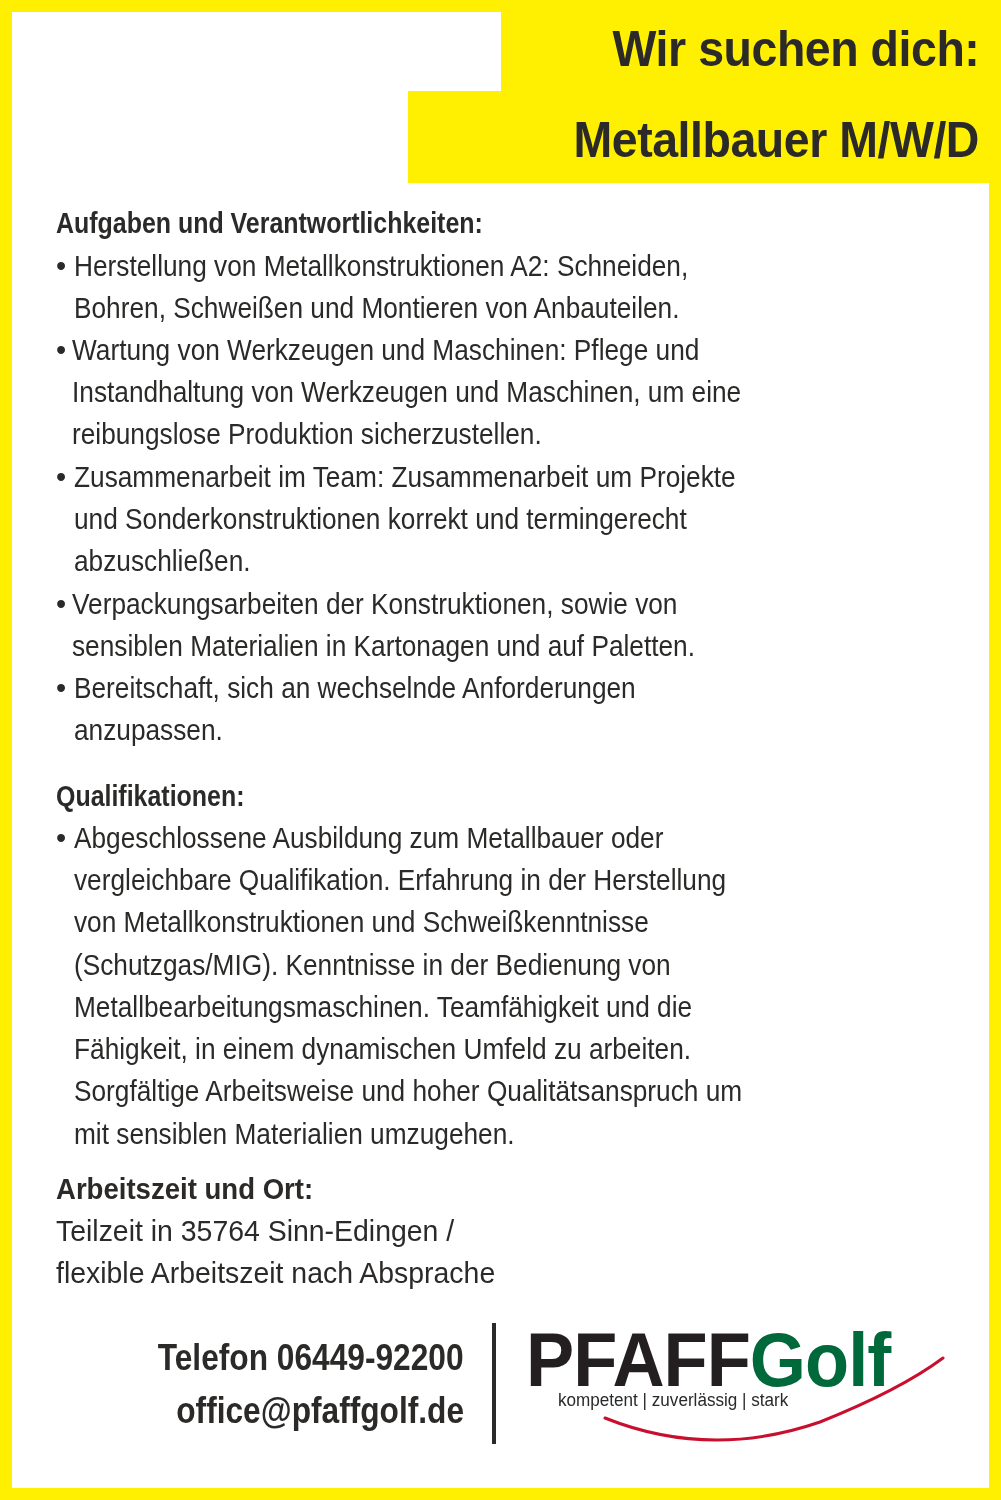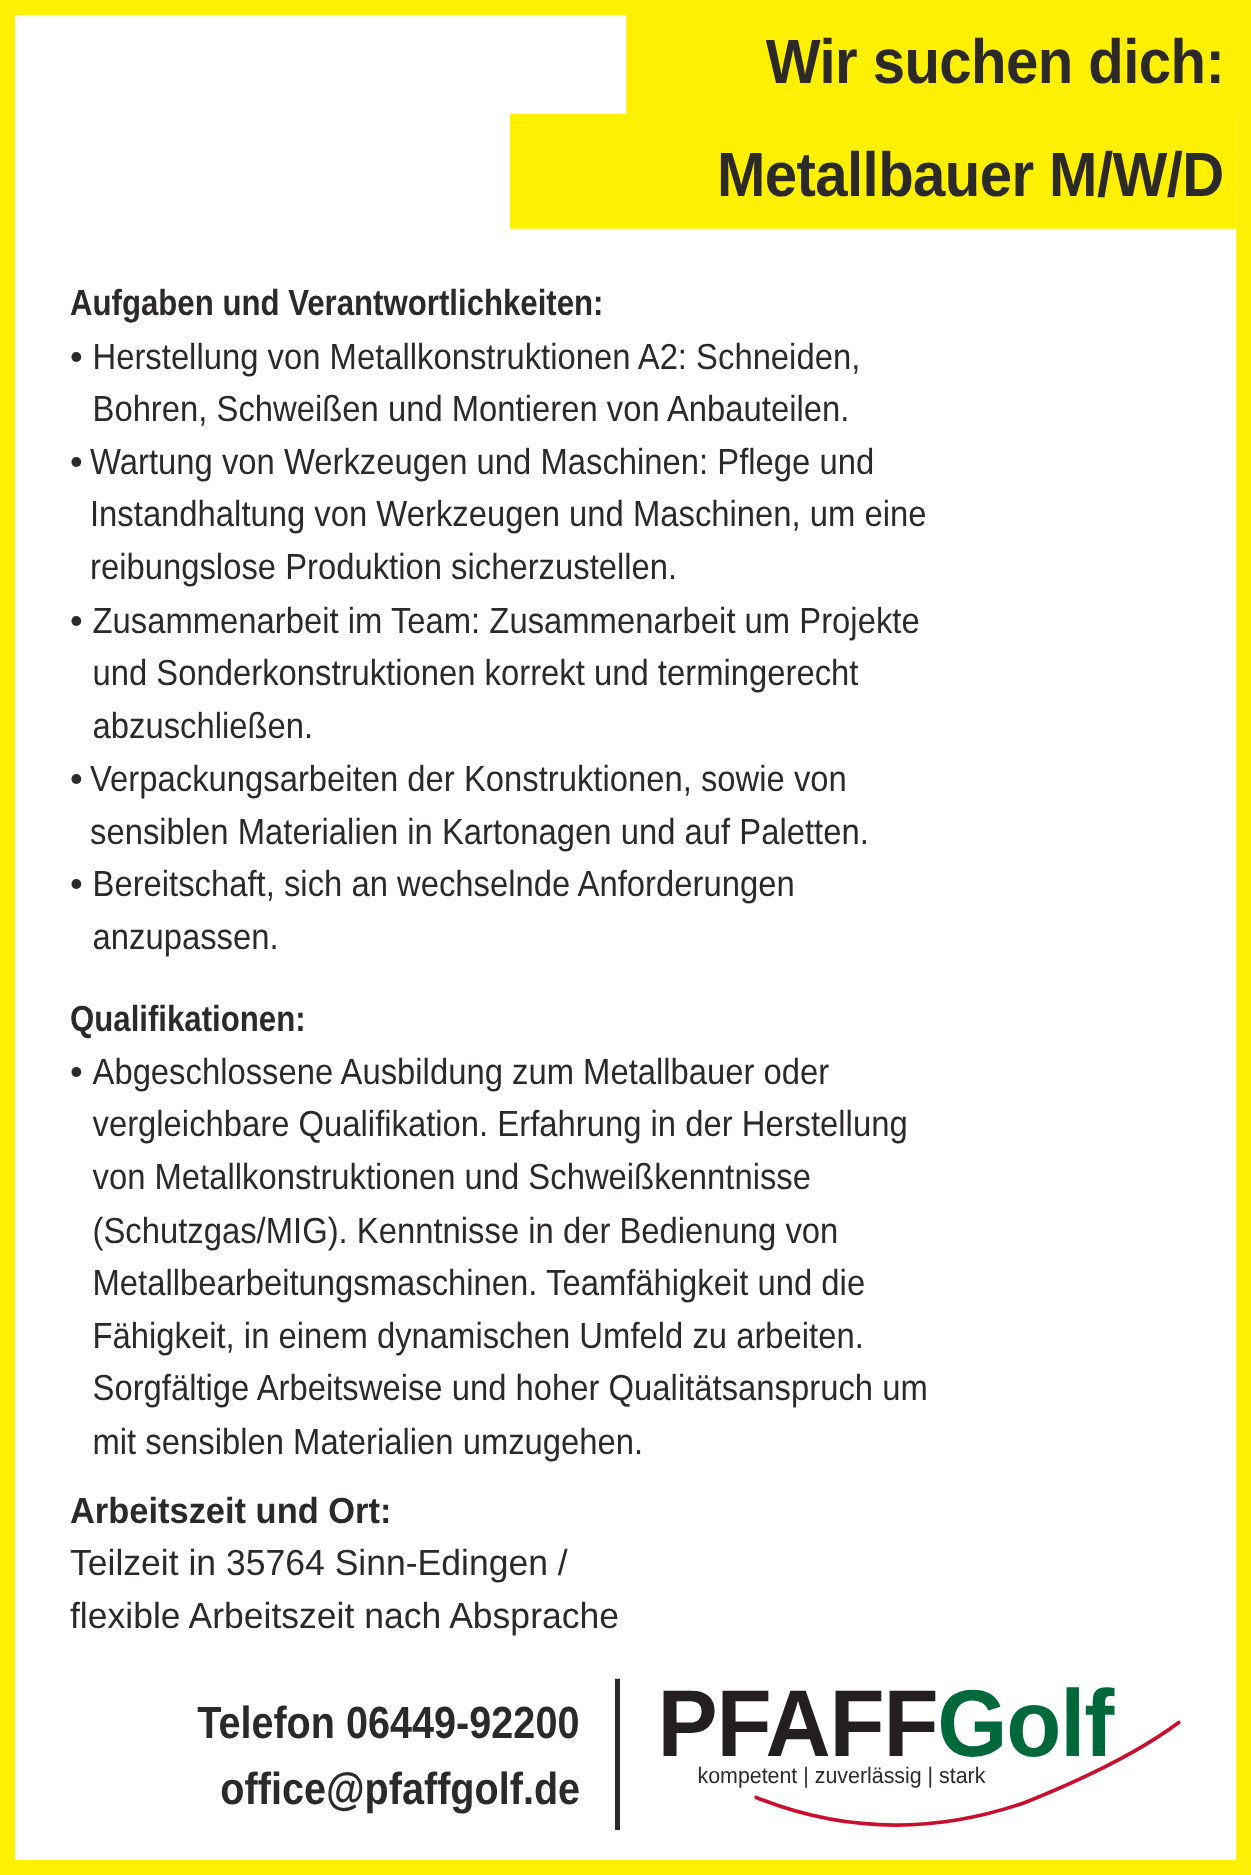--- a/index.html
+++ b/index.html
@@ -28,21 +28,21 @@
   }
   .h1t { top: 20px; }
   .h2t { top: 111px; }
 
   .line {
     position: absolute; left: 0; white-space: nowrap; font-size: 29px;
     transform: scaleX(0.905); transform-origin: left center; color: #2b2a29;
   }
   .bold { font-weight: bold; transform: scaleX(0.86); }
   .bullet { position: absolute; left: 56px; font-size: 29px; }
-  .content { position: absolute; left: 0; top: 0; width: 1001px; height: 1184px; margin-top: 20px; }
+  .content { position: absolute; left: 0; top: 0; width: 1001px; height: 1184px; }
 
   .contact {
     position: absolute; right: 537px; white-space: nowrap; font-weight: bold;
     font-size: 36px; transform: scaleX(0.88); transform-origin: right center;
   }
   .divider { position: absolute; left: 492px; top: 1323px; width: 4px; height: 121px; background: #2b2a29; }
   .logo-pfaff {
     position: absolute; left: 526px; top: 1316px; font-weight: bold; font-size: 76px;
     white-space: nowrap; letter-spacing: -1px; transform: scaleX(0.95); transform-origin: left center;
   }

